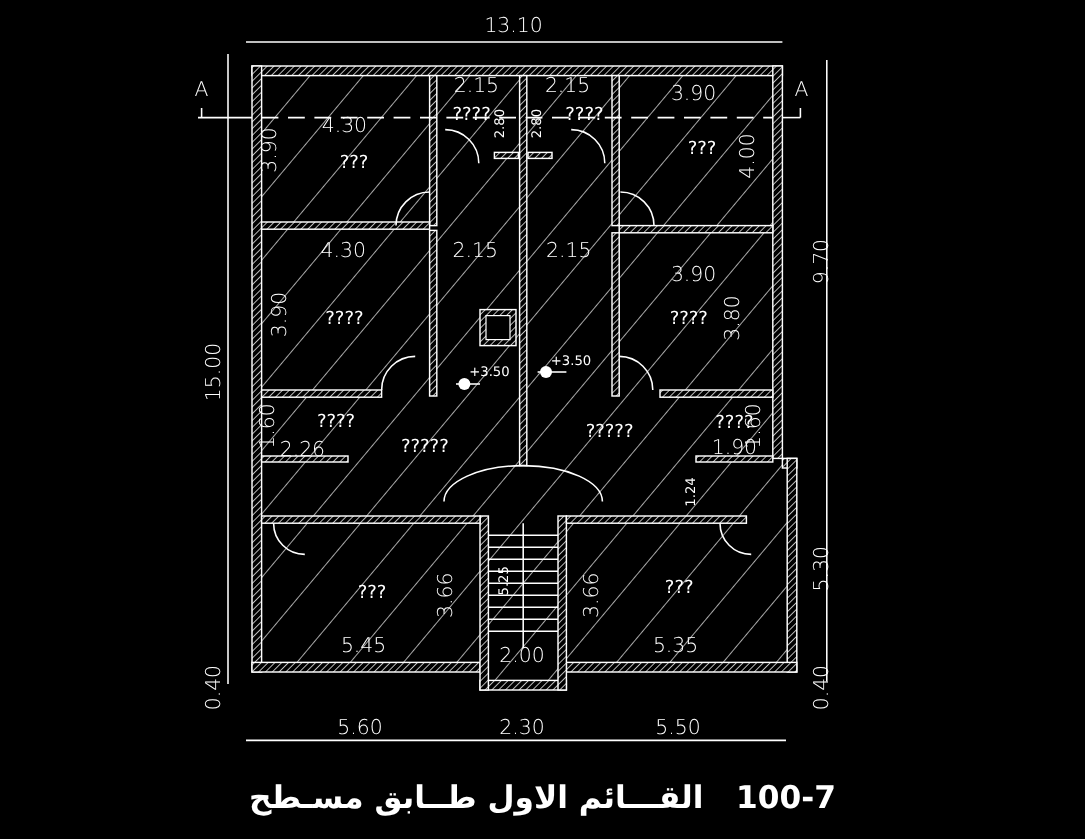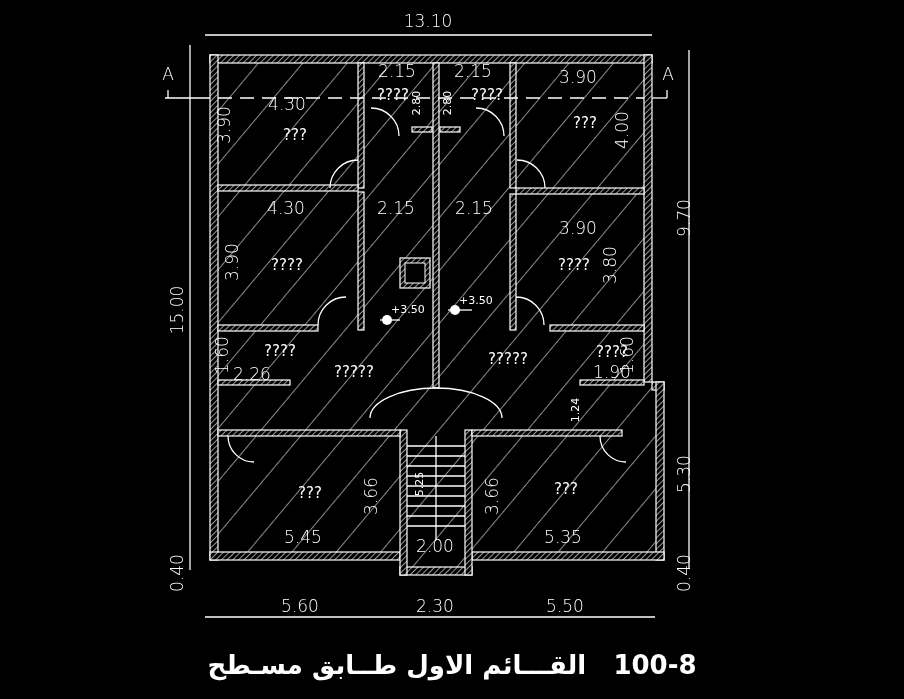--- a/index.html
+++ b/index.html
@@ -175,16 +175,16 @@
     <text class="small" x="391" y="313">+3.50</text>
   </g>
   <g>
     <circle cx="455" cy="310" r="5" fill="#fff"></circle>
     <line class="ln" x1="448" y1="310" x2="472" y2="310"></line>
     <text class="small" x="459" y="304">+3.50</text>
   </g>
 </svg>
 
 <div class="title">
-  <span>100-8</span>
+  <span>100-7</span>
   &nbsp;
   <span>القـــائم  الاول طــابق مسـطح</span>
 </div>
 
 </body></html>

